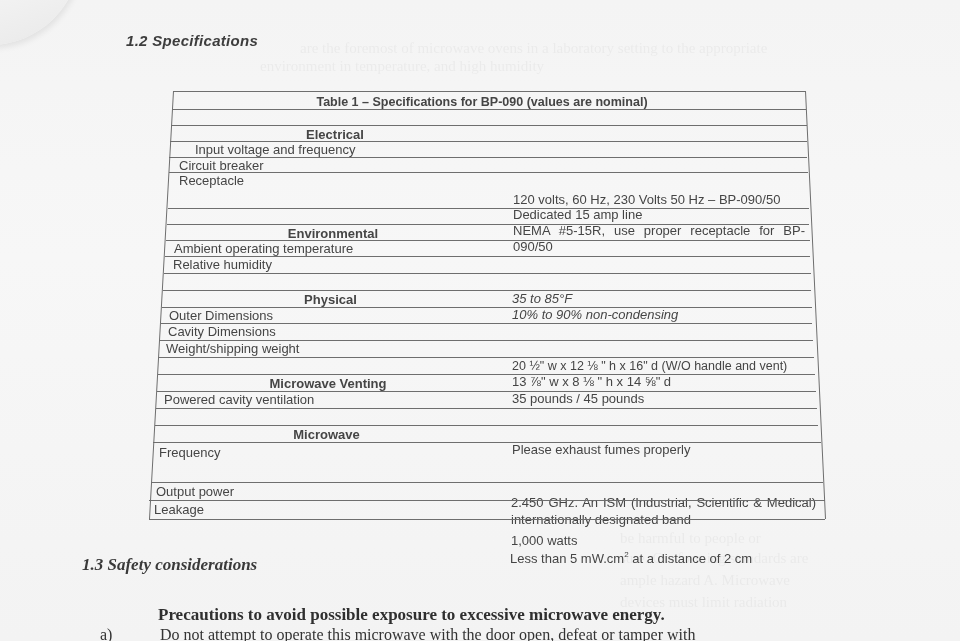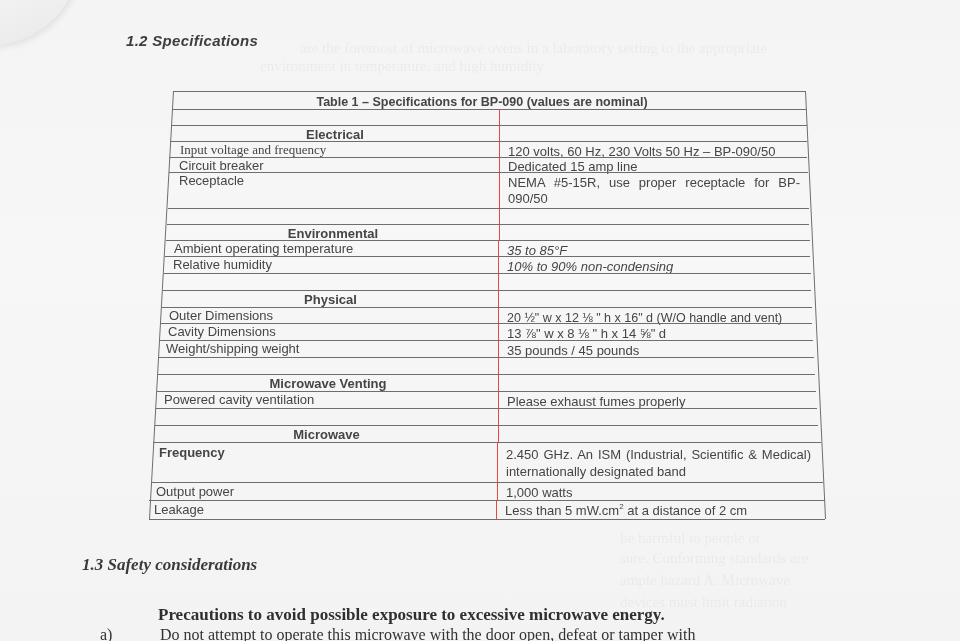--- a/index.html
+++ b/index.html
@@ -22,21 +22,21 @@
   .section-title-12 {
     position:absolute; left:126px; top:32px;
     font-family:"Liberation Sans", sans-serif; font-style:italic; font-weight:bold;
     font-size:15px; color:#3d3d3d; letter-spacing:0.3px;
   }
   .row {
     position:absolute; border-top:1px solid #6e6e6e;
     font-size:13px; color:#454545;
   }
   .row .c1, .row .c2 { position:absolute; top:0; bottom:0; }
-  .row .c2 { border-left:1px solid #ef4444; }
+  .row .c2 { border-left:6px solid #ef4444;margin-top:48px; }
   .row .c1 .t { padding-left:6px; line-height:15px; }
   .row .c2 .t { padding-left:8px; line-height:16px; }
   .row .cat { font-weight:bold; text-align:center; }
   .italic { font-style:italic; }
   .justify { text-align:justify; text-align-last:left; padding-right:6px; }
   .caption { font-weight:bold; text-align:center; }
   .section-title-13 {
     position:absolute; left:82px; top:555px;
     font-family:"Liberation Serif", serif; font-style:italic; font-weight:bold;
     font-size:17px; color:#3a3a3a;
@@ -80,21 +80,21 @@
       <div class="c2" style="left:327px;right:0;"></div>
   </div>
 
   <div class="row" style="left:171px;width:636px;top:125px;height:16px;">
     <div class="c1 cat" style="left:0;width:328px;">
         <div class="t" style="padding-left:0;line-height:17px;">Electrical</div>
       </div>
     <div class="c2" style="left:328px;right:0;"></div>
   </div>
   <div class="row" style="left:170px;width:637px;top:141px;height:16px;">
-    <div class="c1" style="left:0;width:329px;font-family:Liberation Serif, serif;">
+    <div class="c1" style="left:15px;width:329px;">
         <div class="t" style="padding-left:10px;">Input voltage and frequency</div>
       </div>
     <div class="c2" style="left:329px;right:0;">
         <div class="t" style="padding-top:2px;">120 volts, 60 Hz, 230 Volts 50 Hz – BP-090/50</div>
       </div>
   </div>
   <div class="row" style="left:169px;width:638px;top:157px;height:15px;">
     <div class="c1" style="left:0;width:330px;">
         <div class="t" style="padding-left:10px;">Circuit breaker</div>
       </div>
@@ -197,21 +197,21 @@
   </div>
 
   <div class="row" style="left:155px;width:663px;top:425px;height:17px;">
     <div class="c1 cat" style="left:0;width:343px;">
         <div class="t" style="padding-left:0;line-height:18px;">Microwave</div>
       </div>
     <div class="c2" style="left:343px;right:0;"></div>
   </div>
   <div class="row" style="left:153px;width:668px;top:442px;height:40px;">
     <div class="c1" style="left:0;width:344px;">
-        <div class="t" style="padding-left:6px;padding-top:2px;font-weight:bold;">Frequency</div>
+        <div class="t" style="padding-left:6px;padding-top:2px;">Frequency</div>
       </div>
     <div class="c2" style="left:344px;right:0;">
         <div class="t justify" style="padding-top:3px;width:305px;line-height:17px;">2.450 GHz. An ISM (Industrial, Scientific &amp; Medical) internationally designated band</div>
       </div>
   </div>
   <div class="row" style="left:151px;width:672px;top:482px;height:18px;">
     <div class="c1" style="left:0;width:346px;">
         <div class="t" style="padding-left:5px;padding-top:1px;">Output power</div>
       </div>
     <div class="c2" style="left:346px;right:0;">

